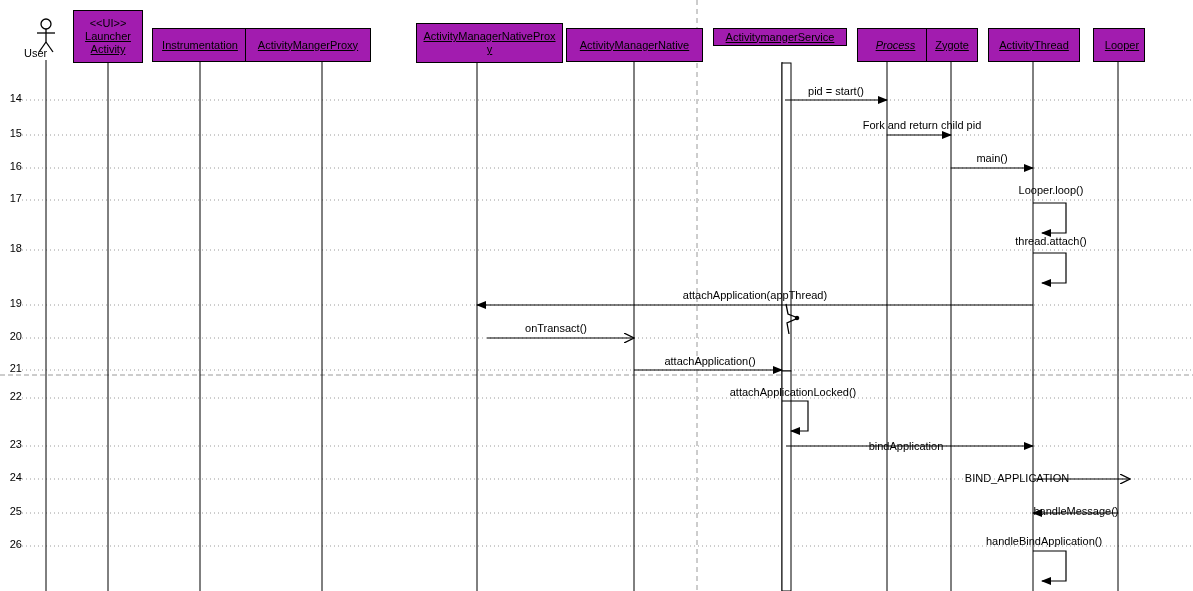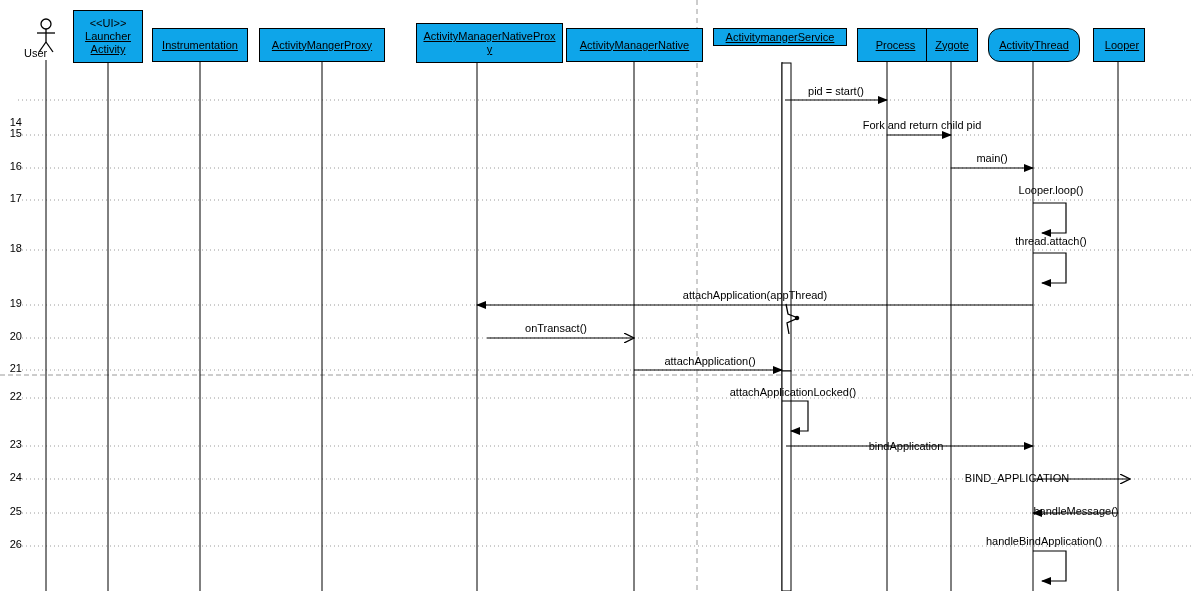--- a/index.html
+++ b/index.html
@@ -15,21 +15,21 @@
     background:#ffffff;
     overflow:hidden;
   }
   #svg{position:absolute;left:0;top:0;width:1193px;height:591px;}
 
   
   .hdr{
     position:absolute;
     box-sizing:border-box;
     border:1px solid #000;
-    background:#0ea5e9;
+    background:#a21caf;
     display:flex;
     flex-direction:column;
     align-items:center;
     justify-content:center;
     font-size:11px;
     line-height:13px;
     color:#000;
     text-align:center;
     padding:1px 2px;
     overflow:hidden;
@@ -151,48 +151,48 @@
 
   <div id="headers">
       <div class="hdr" style="left: 73px; top: 10px; width: 70px; height: 53px;">
         <span class="ster">&lt;&lt;UI&gt;&gt;</span>
         <span class="nm">Launcher</span>
         <span class="nm">Activity</span>
       </div>
       <div class="hdr" style="left: 152px; top: 28px; width: 96px; height: 34px; justify-content: center;">
         <span class="nm">Instrumentation</span>
       </div>
-      <div class="hdr" style="left: 259px; top: 28px; width: 126px; height: 34px;">
+      <div class="hdr" style="left: 245px; top: 28px; width: 126px; height: 34px;">
         <span class="nm">ActivityMangerProxy</span>
       </div>
       <div class="hdr" style="left: 416px; top: 23px; width: 147px; height: 40px; text-align: right;">
         <span class="nm">ActivityManagerNativeProx</span>
         <span class="nm">y</span>
       </div>
       <div class="hdr" style="left: 566px; top: 28px; width: 137px; height: 34px;">
         <span class="nm">ActivityManagerNative</span>
       </div>
       <div class="hdr" style="left: 713px; top: 28px; width: 134px; height: 18px;">
         <span class="nm">ActivitymangerService</span>
       </div>
-      <div class="hdr" style="left: 857px; top: 28px; width: 77px; height: 34px;">
+      <div class="hdr" style="left: 857px; top: 28px; width: 77px; height: 34px; font-style: italic;">
         <span class="nm">Process</span>
       </div>
       <div class="hdr" style="left: 926px; top: 28px; width: 52px; height: 34px;">
         <span class="nm">Zygote</span>
       </div>
-      <div class="hdr" style="left: 988px; top: 28px; width: 92px; height: 34px; border-radius: 12px;">
+      <div class="hdr" style="left: 988px; top: 28px; width: 92px; height: 34px;">
         <span class="nm">ActivityThread</span>
       </div>
       <div class="hdr" style="left: 1093px; top: 28px; width: 52px; height: 34px; padding-left: 8px;">
         <span class="nm">Looper</span>
       </div>
     </div>
   <div id="rownums">
-      <div class="rownum" style="left: 0px; top: 92px; margin-top: 24px;">14</div>
+      <div class="rownum" style="left: 0px; top: 92px;">14</div>
       <div class="rownum" style="left: 0px; top: 127px;">15</div>
       <div class="rownum" style="left: 0px; top: 160px;">16</div>
       <div class="rownum" style="left: 0px; top: 192px;">17</div>
       <div class="rownum" style="left: 0px; top: 242px;">18</div>
       <div class="rownum" style="left: 0px; top: 297px;">19</div>
       <div class="rownum" style="left: 0px; top: 330px;">20</div>
       <div class="rownum" style="left: 0px; top: 362px;">21</div>
       <div class="rownum" style="left: 0px; top: 390px;">22</div>
       <div class="rownum" style="left: 0px; top: 438px;">23</div>
       <div class="rownum" style="left: 0px; top: 471px;">24</div>

